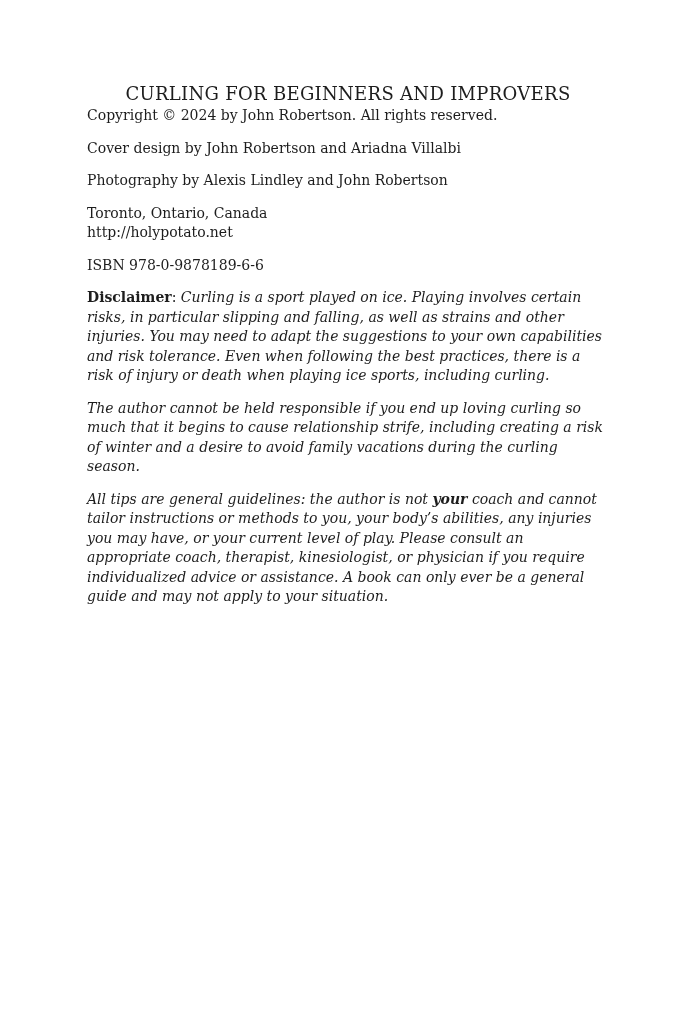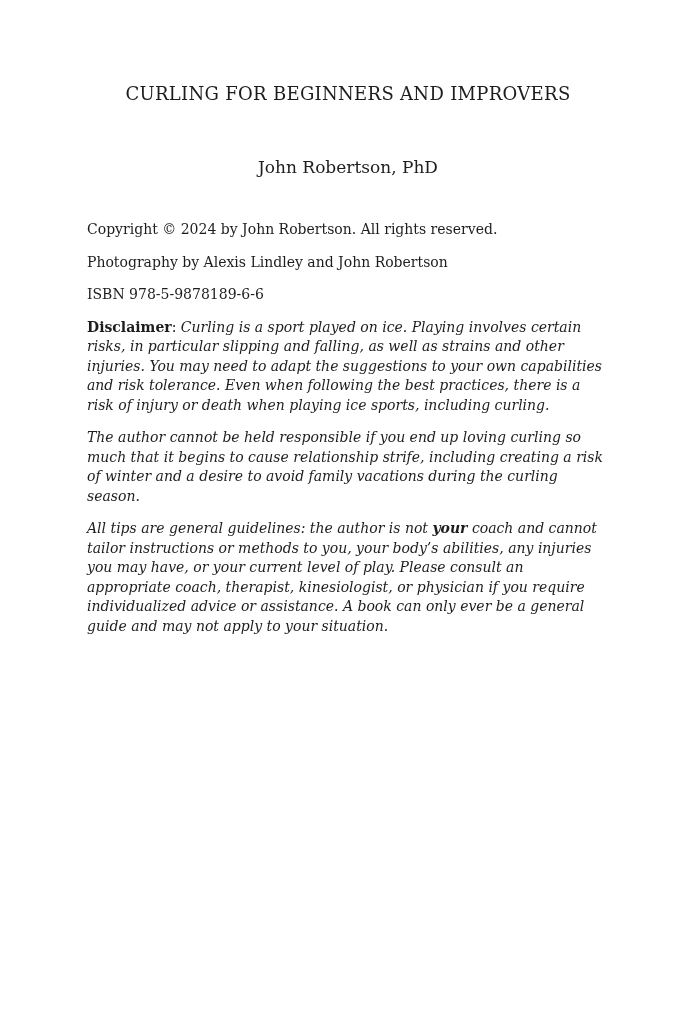--- a/index.html
+++ b/index.html
@@ -63,31 +63,33 @@
   }
 </style>
 </head>
 <body>
 
 <div class="page">
   <div class="content">
 
     <h1 class="book-title">CURLING FOR BEGINNERS AND IMPROVERS</h1>
 
-    <div class="book-author">John Robertson, PhD</div>
 
     <p>Copyright © 2024 by John Robertson. All rights reserved.</p>
 
+    <p>Cover design by John Robertson and Ariadna Villalbi</p>
 
     <p>Photography by Alexis Lindley and John Robertson</p>
 
     <p>
+      <span class="pub-line">Toronto, Ontario, Canada</span>
+      <span class="pub-line">http://holypotato.net</span>
     </p>
 
-    <p>ISBN 978-5-9878189-6-6</p>
+    <p>ISBN 978-0-9878189-6-6</p>
 
 
     <p><b class="bold-label">Disclaimer</b><span>: </span><i>Curling is a sport played on ice. Playing involves certain risks, in particular slipping and falling, as well as strains and other injuries. You may need to adapt the suggestions to your own capabilities and risk tolerance. Even when following the best practices, there is a risk of injury or death when playing ice sports, including curling.</i></p>
 
     <p class="italic-par">The author cannot be held responsible if you end up loving curling so much that it begins to cause relationship strife, including creating a risk of winter and a desire to avoid family vacations during the curling season.</p>
 
     <p class="italic-par"><span>All tips are general guidelines: the author is not </span><b>your</b><span> coach and cannot tailor instructions or methods to you, your body’s abilities, any injuries you may have, or your current level of play. Please consult an appropriate coach, therapist, kinesiologist, or physician if you require individualized advice or assistance. A book can only ever be a general guide and may not apply to your situation.</span></p>
 
   </div>
 

